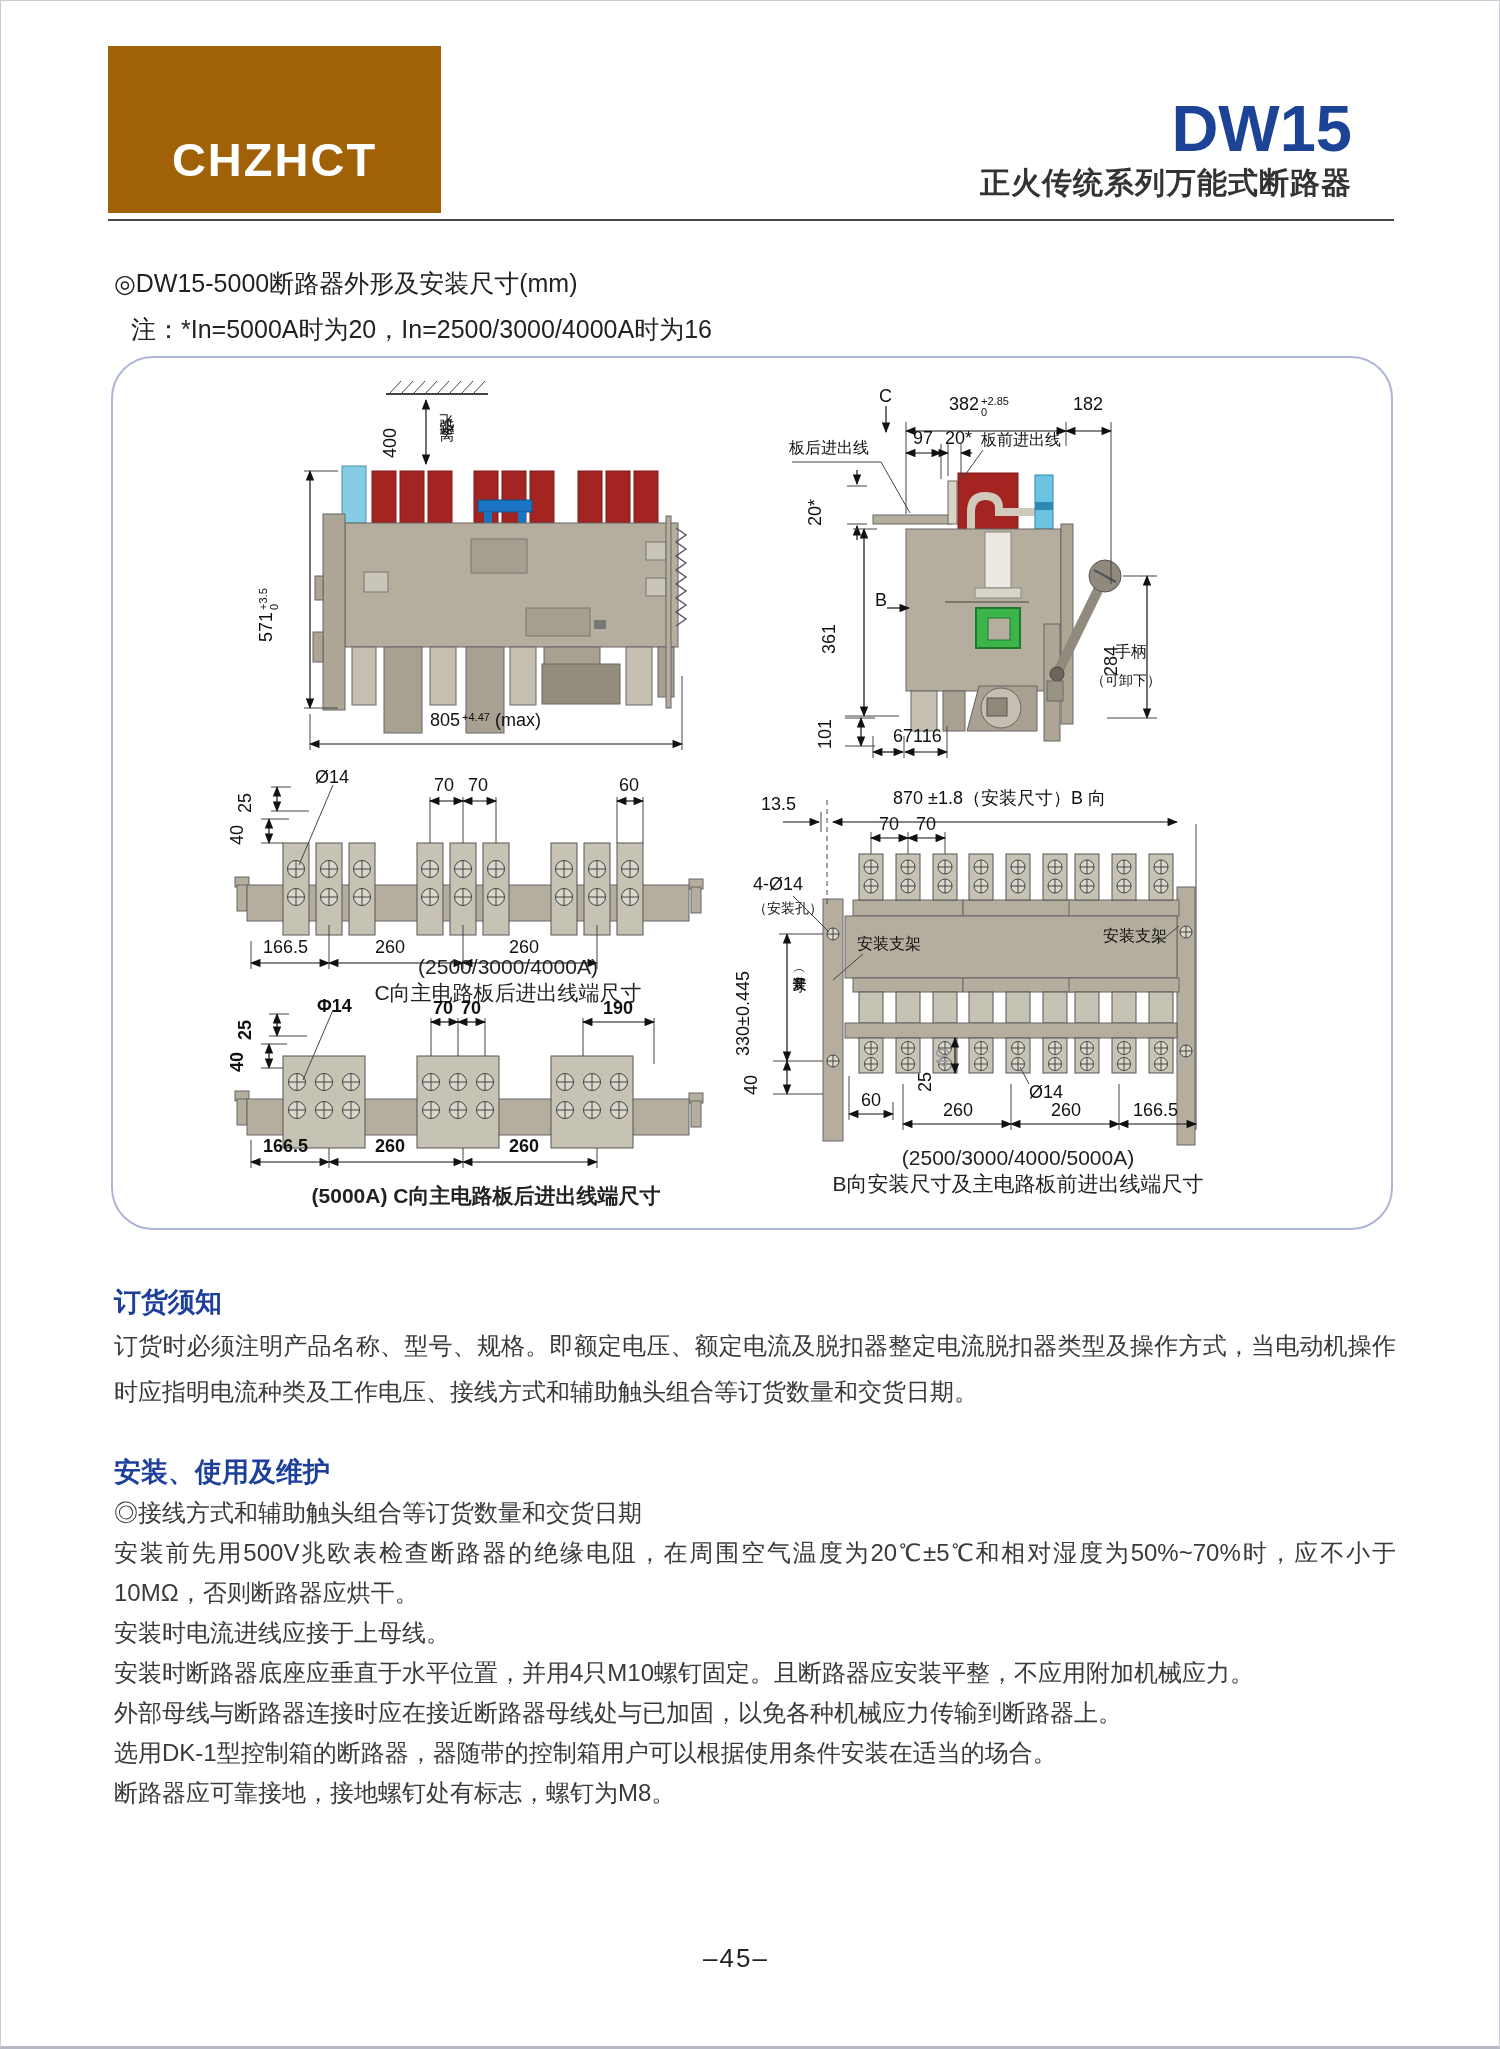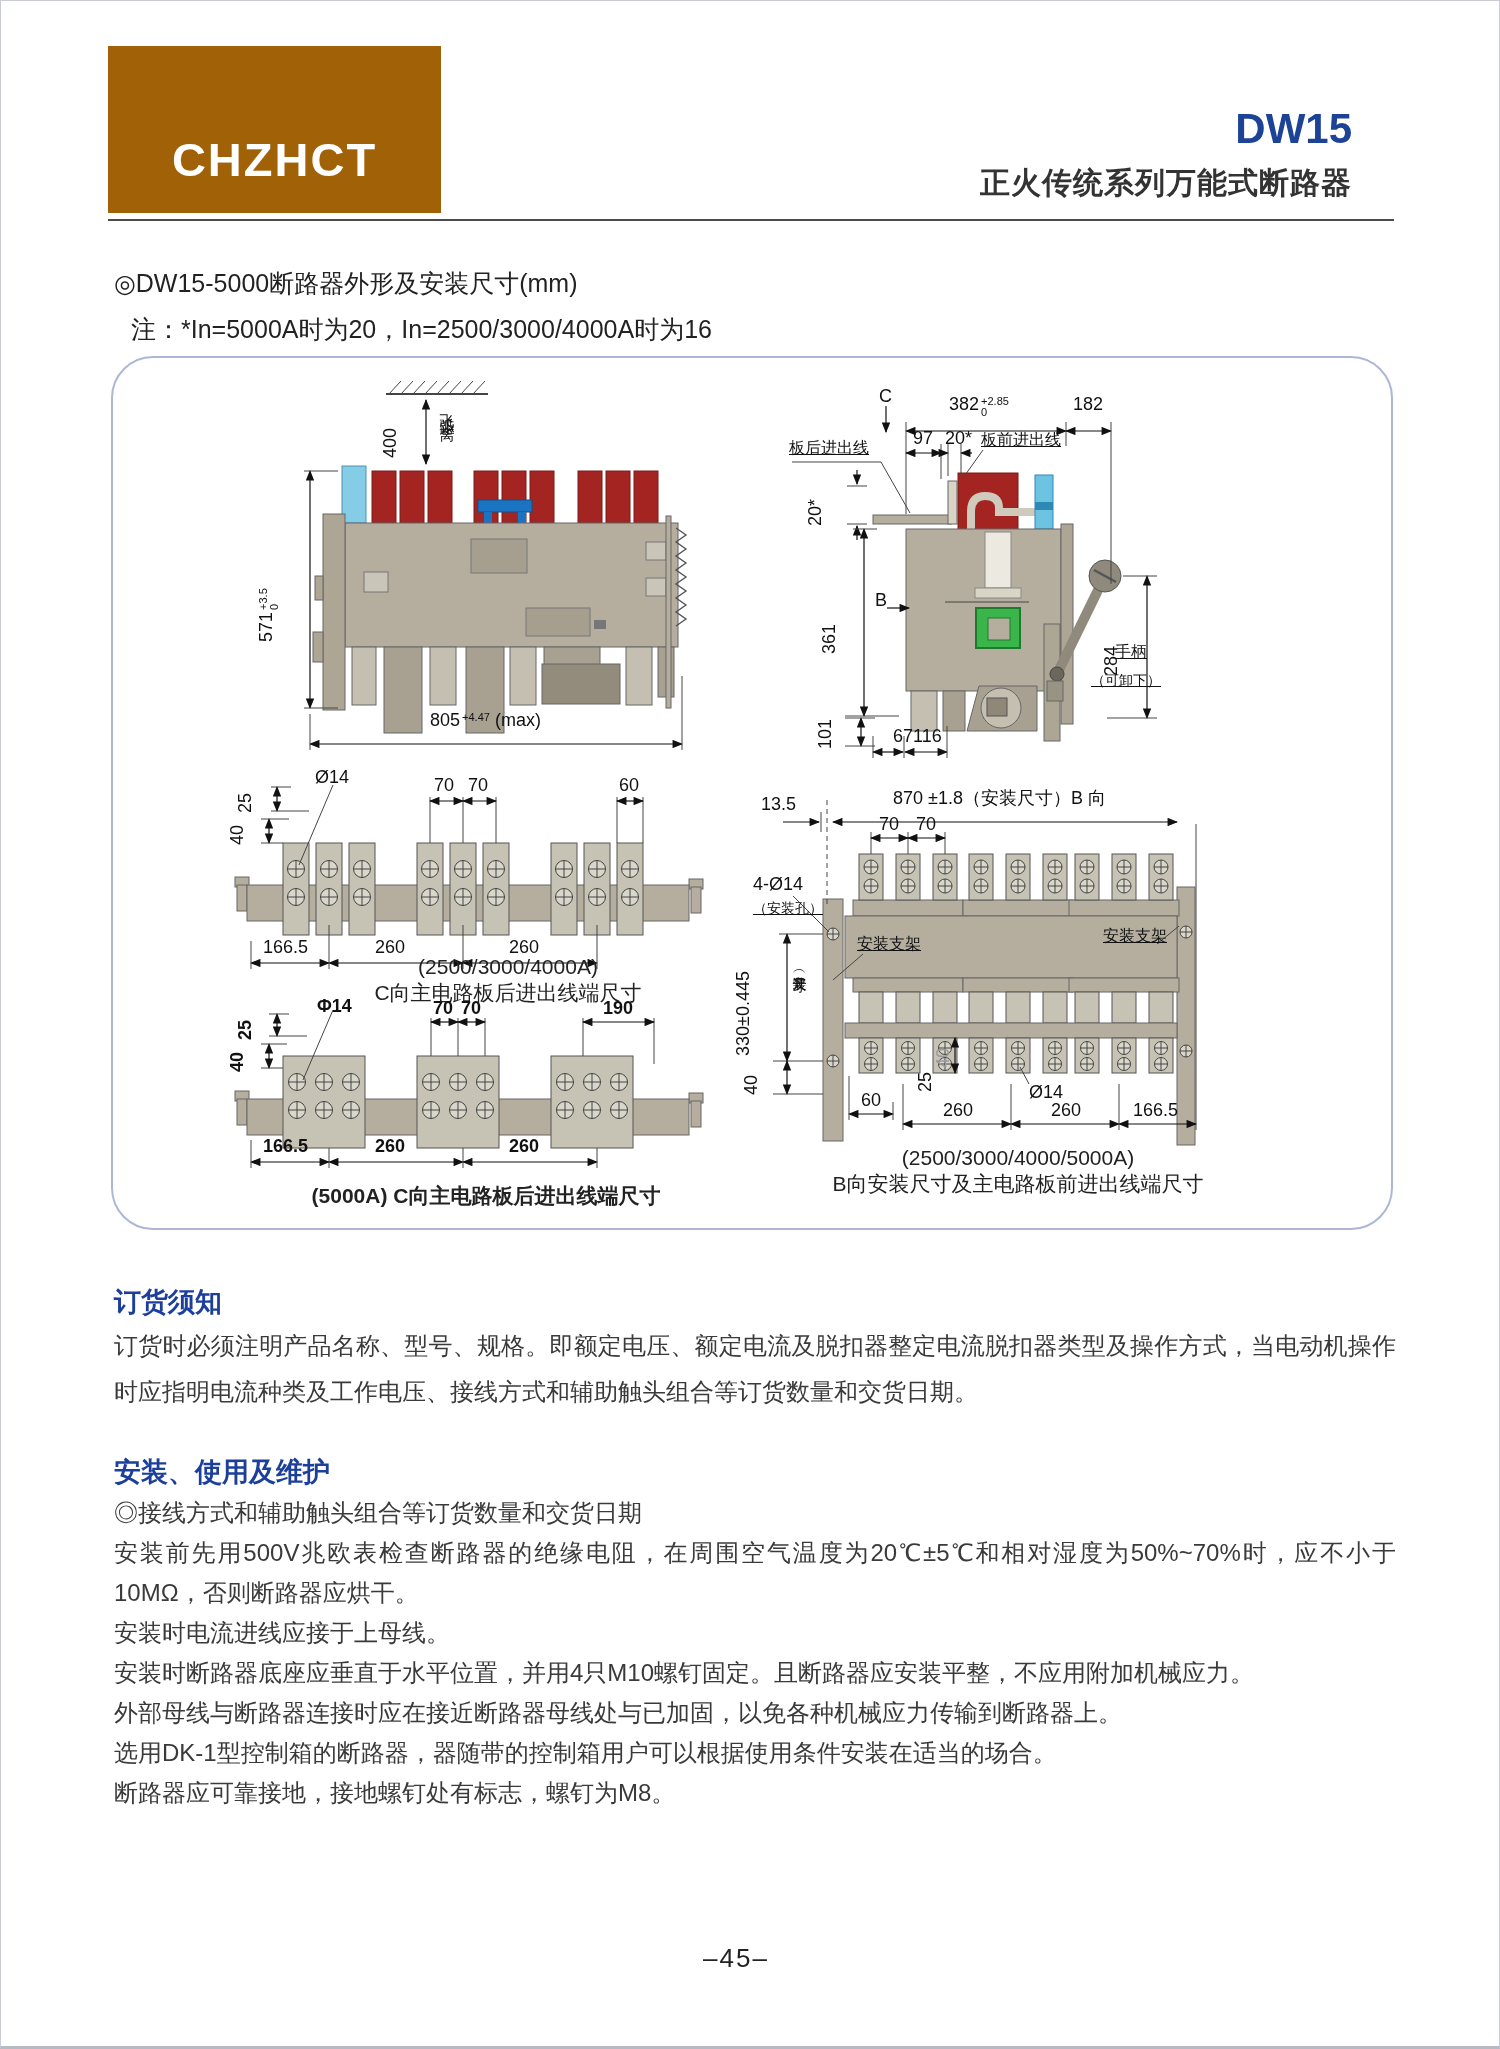--- a/index.html
+++ b/index.html
@@ -5,32 +5,32 @@
   html,body{margin:0;padding:0;background:#e8e8ea;}
   #page{position:relative;width:1500px;height:2049px;background:#fff;margin:0 auto;
         font-family:"Liberation Sans",sans-serif;color:#3a3a3a;overflow:hidden;
         border:1px solid #c9ccd4;border-bottom:3px solid #b6bac4;box-sizing:border-box;}
   .abs{position:absolute;}
   
   .logo-box{left:107px;top:45px;width:333px;height:167px;background:#a16207;
             display:flex;align-items:flex-end;justify-content:center;padding-bottom:26px;box-sizing:border-box;}
   .logo-text{color:#fff;font-size:47px;font-weight:bold;letter-spacing:2px;}
   .model-wrap{right:147px;top:98px;text-align:right;}
-  .model{font-size:42px;font-weight:bold;color:#1d4396;line-height:60px;}
+  .model{font-size:65px;font-weight:bold;color:#1d4396;line-height:60px;}
   .series{font-size:30px;font-weight:bold;color:#333;margin-top:4px;letter-spacing:1px;margin-left:24px;}
   .hdr-rule{left:107px;top:218px;width:1286px;height:2px;background:#4a4a4a;}
   
   .intro-title{left:113px;top:266px;font-size:25px;color:#222;}
   .intro-note{left:130px;top:312px;font-size:25px;color:#222;}
   
   .draw-box{left:110px;top:355px;width:1282px;height:874px;border:2px solid #aeb6d6;border-radius:42px;box-sizing:border-box;}
   .drawing{position:absolute;}
   
   .dim{position:absolute;font-size:18px;color:#111;white-space:nowrap;line-height:20px;}
-  .dim.sm{font-size:16px;text-decoration:underline;}
+  .dim.sm{font-size:16px;}
   .rot{transform:rotate(-90deg);transform-origin:0 100%;}
   .vtext{position:absolute;writing-mode:vertical-rl;font-size:15px;color:#111;letter-spacing:4px;}
   .tol{display:inline-flex;flex-direction:column;font-size:11px;line-height:11px;vertical-align:5px;margin-left:2px;}
   .tol i{font-style:normal;}
   .cap{position:absolute;font-size:21px;color:#222;text-align:center;white-space:nowrap;}
   .gray{color:#9a9a9a;}
   
   .dl{stroke:#111;stroke-width:1.2;}
   .xl{stroke:#444;stroke-width:1;}
   .ol{stroke:#555;stroke-width:1.4;fill:none;}

